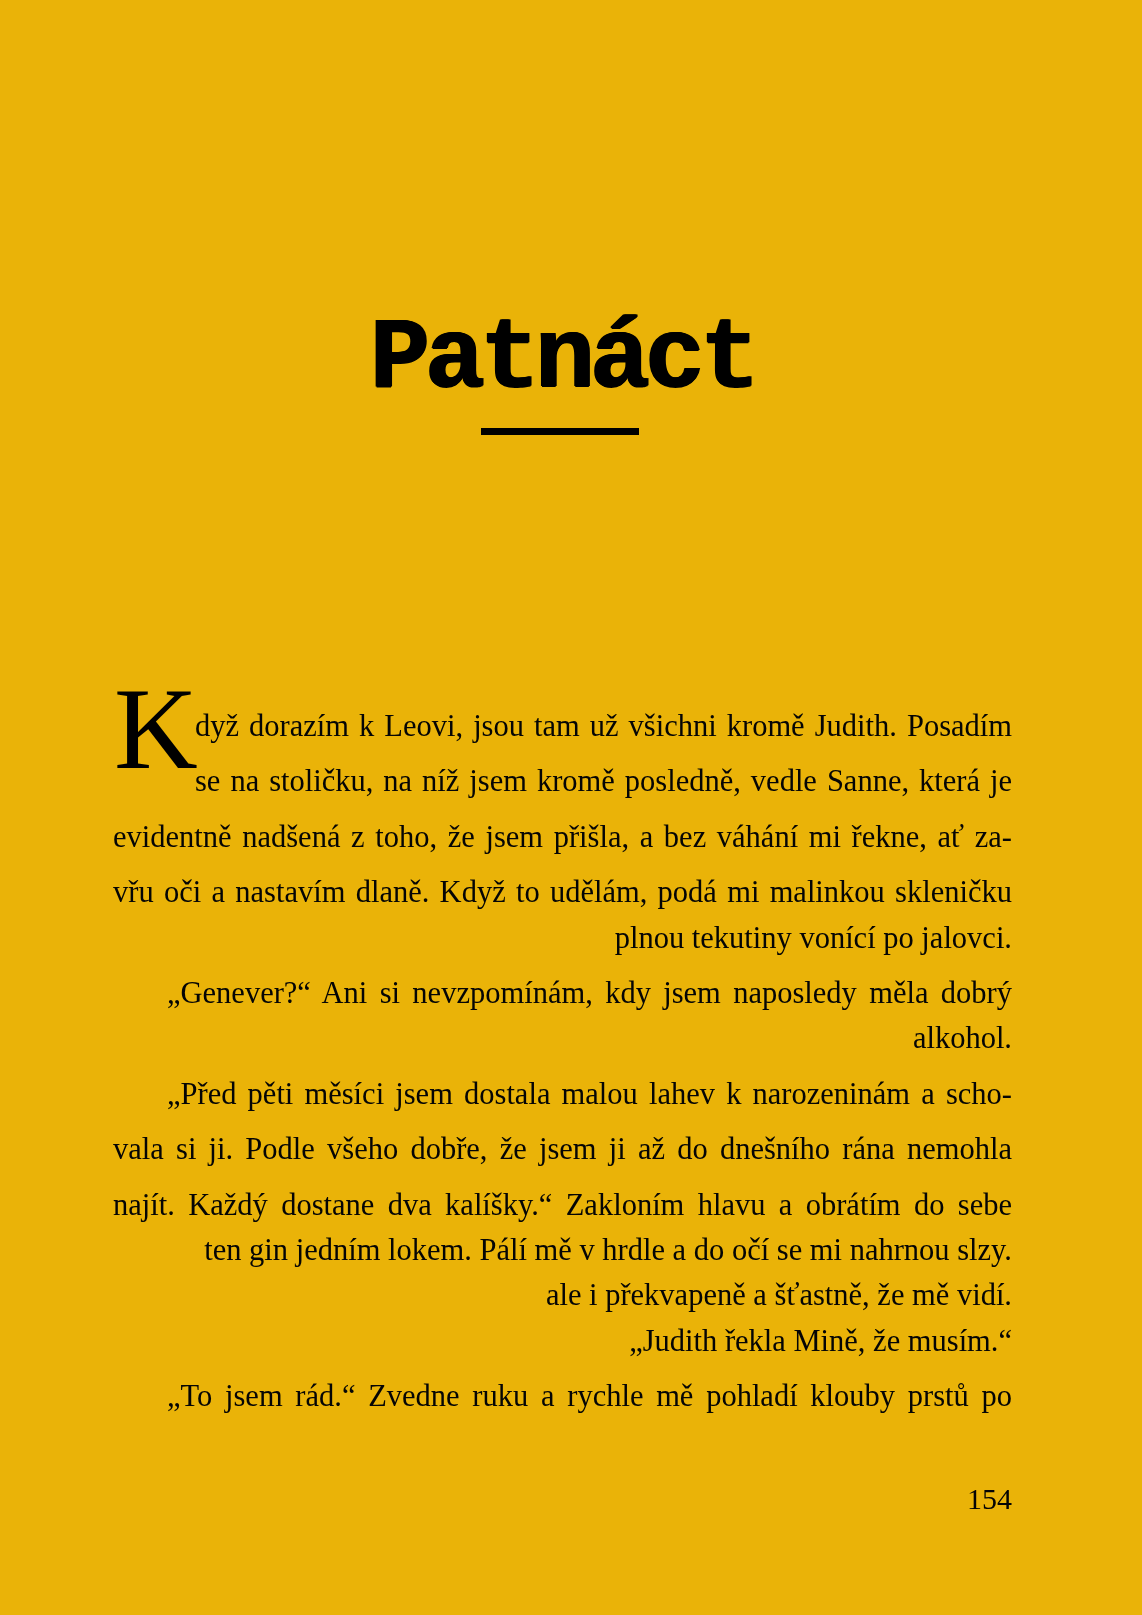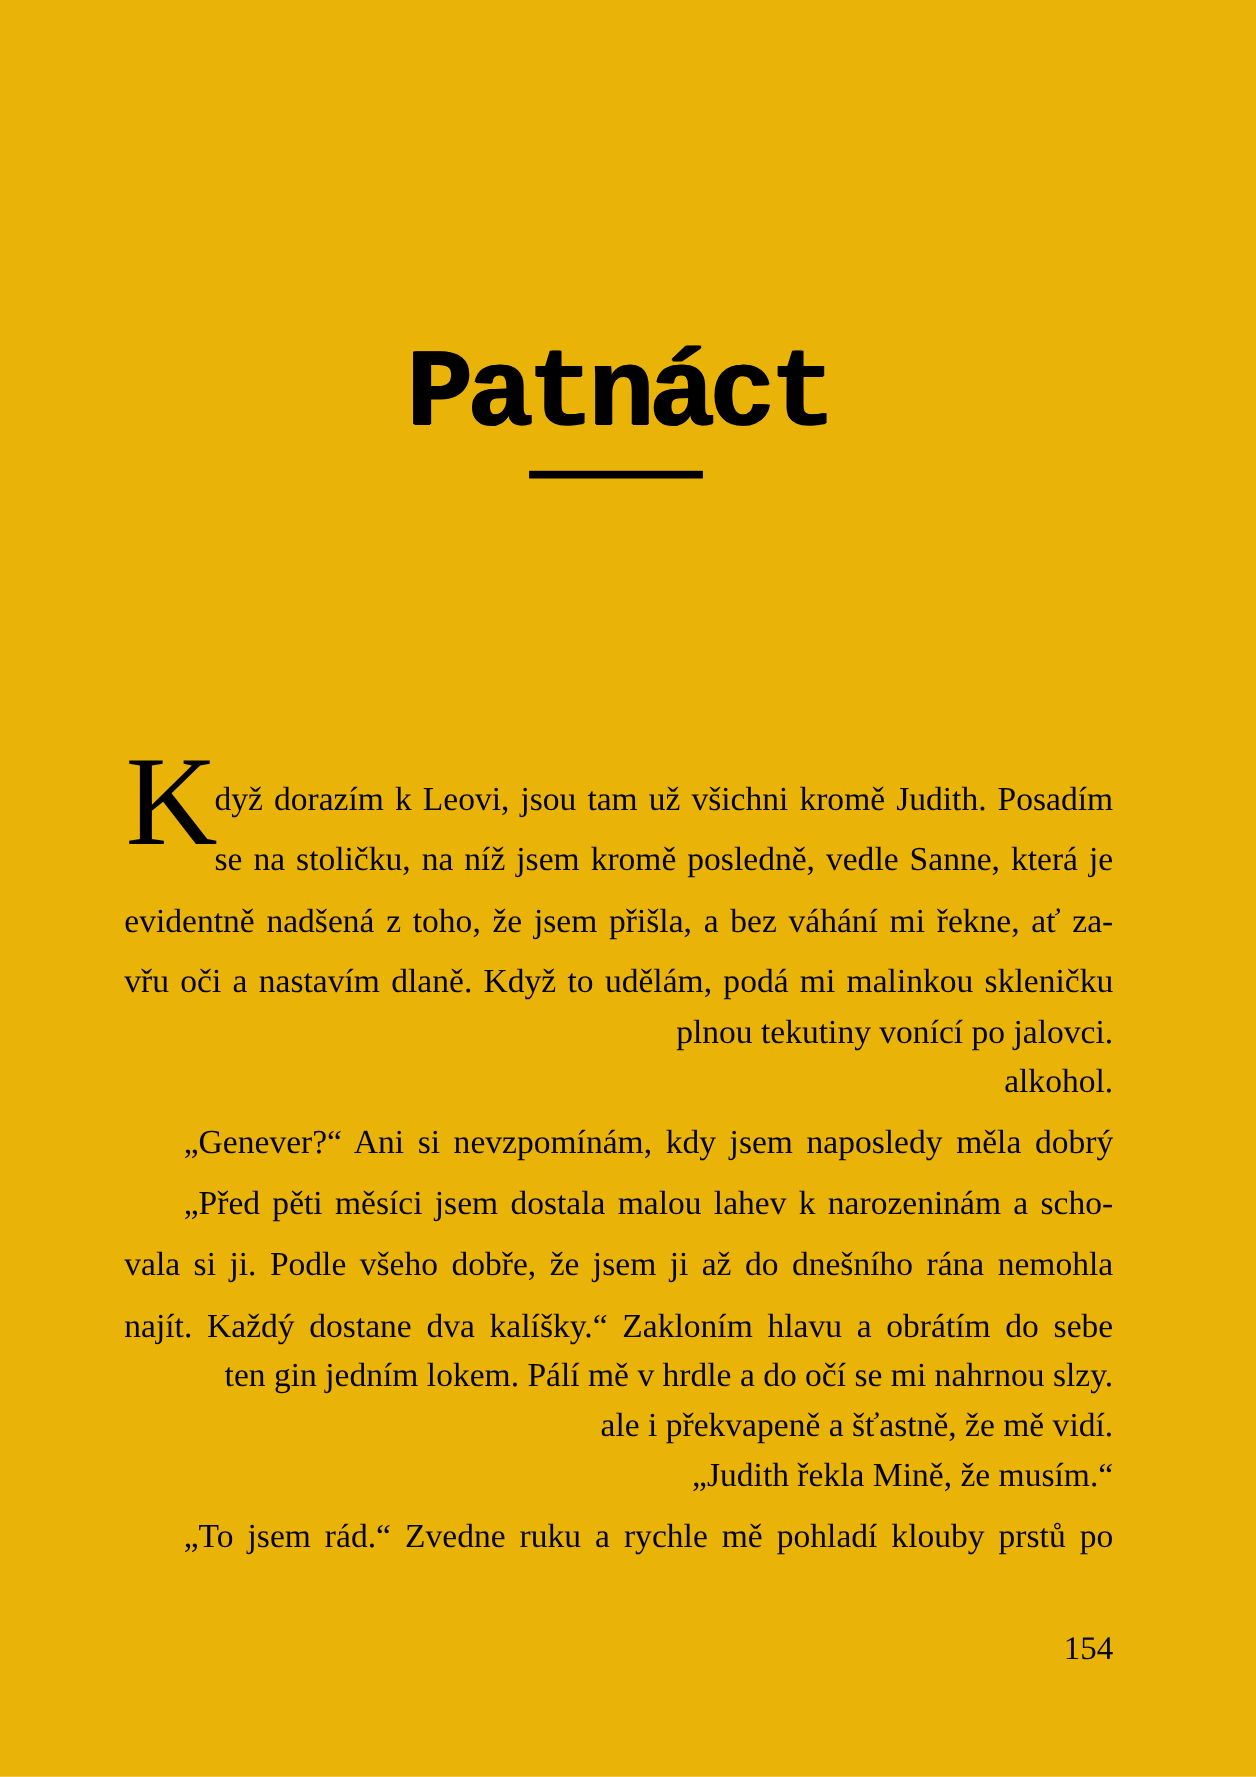--- a/index.html
+++ b/index.html
@@ -84,22 +84,22 @@
   <div class="chapter-rule"></div>
 
   <div class="body-text">
     <span class="drop-cap">K</span>
     <div id="lines">
         <div class="line fill dropgap">dyž dorazím k Leovi, jsou tam už všichni kromě Judith. Posadím</div>
         <div class="line fill dropgap">se na stoličku, na níž jsem kromě posledně, vedle Sanne, která je</div>
         <div class="line fill">evidentně nadšená z toho, že jsem přišla, a bez váhání mi řekne, ať za-</div>
         <div class="line fill">vřu oči a nastavím dlaně. Když to udělám, podá mi malinkou skleničku</div>
         <div class="line">plnou tekutiny vonící po jalovci.</div>
+        <div class="line fill indent">„Genever?“ Ani si nevzpomínám, kdy jsem naposledy měla dobrý</div>
         <div class="line">alkohol.</div>
-        <div class="line fill indent">„Genever?“ Ani si nevzpomínám, kdy jsem naposledy měla dobrý</div>
         <div class="line fill indent">„Před pěti měsíci jsem dostala malou lahev k narozeninám a scho-</div>
         <div class="line fill">vala si ji. Podle všeho dobře, že jsem ji až do dnešního rána nemohla</div>
         <div class="line fill">najít. Každý dostane dva kalíšky.“ Zakloním hlavu a obrátím do sebe</div>
         <div class="line">ten gin jedním lokem. Pálí mě v hrdle a do očí se mi nahrnou slzy.</div>
         <div class="line">ale i překvapeně a šťastně, že mě vidí.</div>
         <div class="line indent">„Judith řekla Mině, že musím.“</div>
         <div class="line fill indent">„To jsem rád.“ Zvedne ruku a rychle mě pohladí klouby prstů po</div>
       </div>
   </div>
 

